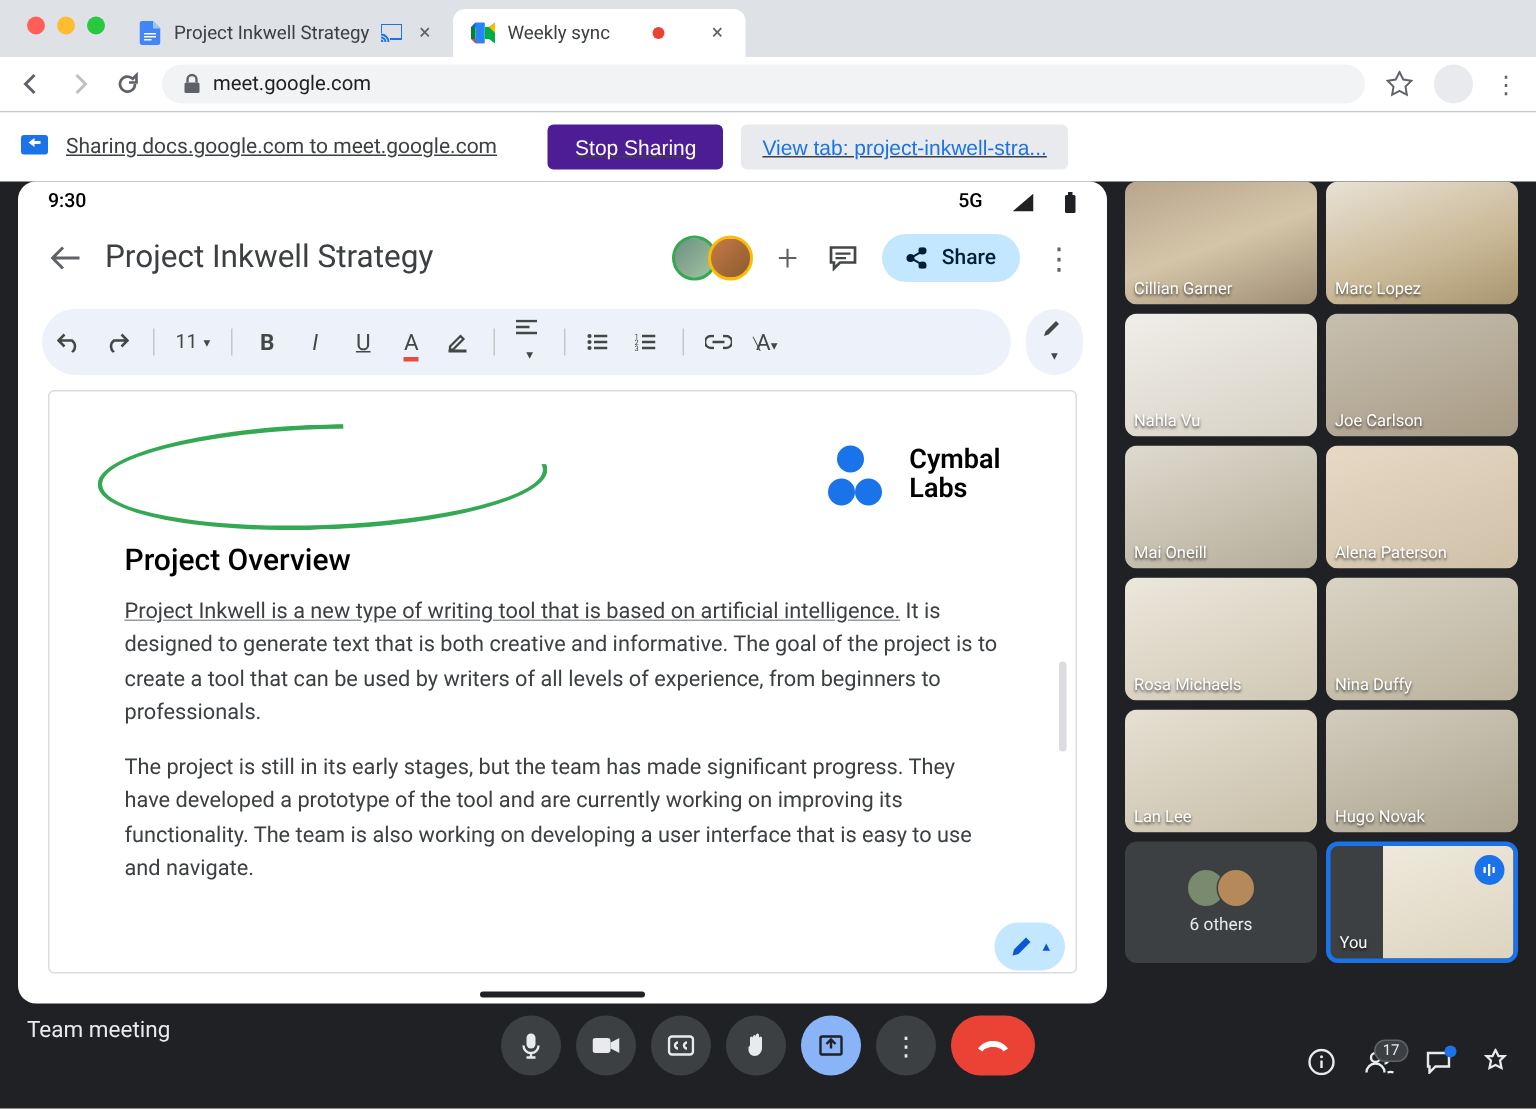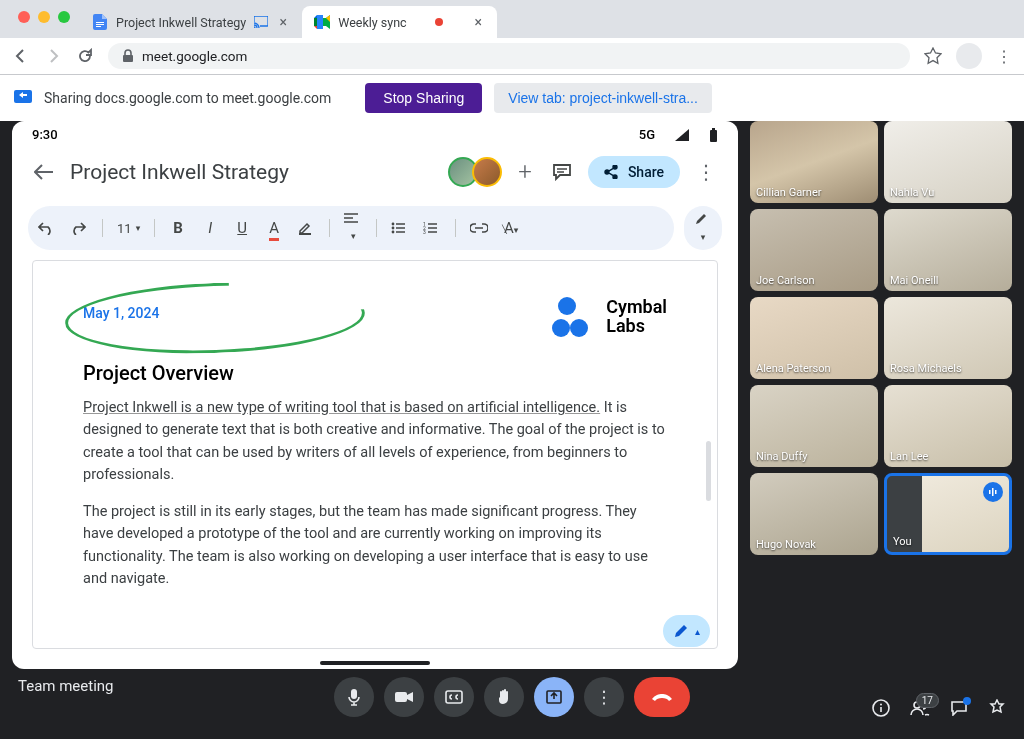--- a/index.html
+++ b/index.html
@@ -22,21 +22,21 @@
 
   .addr-bar { display: flex; align-items: center; gap: 14px; padding: 6px 12px; background: #fff; height: 36px; }
   .nav-icon { color: #5f6368; width: 18px; height: 18px; display: flex; align-items: center; justify-content: center; cursor: pointer; }
   .nav-icon.dis { opacity: .4; }
   .url-box { flex: 1; display: flex; align-items: center; gap: 8px; background: #f1f3f4; border-radius: 16px; padding: 5px 14px; font-size: 13.5px; color: #202124; }
   .url-box .lock { color: #5f6368; font-size: 13px; }
   .addr-right { display: flex; gap: 14px; align-items: center; color: #5f6368; }
   .avatar-circle { width: 26px; height: 26px; border-radius: 50%; background: #e8eaed; }
 
   
-  .share-bar { display: flex; align-items: center; gap: 12px; padding: 8px 14px; background: #fff; font-size: 14px; color: #3c4043; }
+  .share-bar { display: flex; align-items: center; gap: 12px; padding: 8px 14px; background: #fff; font-size: 14px; color: #3c4043; text-decoration: underline; }
   .share-icon { color: #1a73e8; }
   .btn-blue { background: #4c1d95; color: #fff; padding: 7px 18px; border-radius: 4px; font-size: 14px; cursor: pointer; border: none; }
   .btn-gray { background: #e8eaed; color: #1a73e8; padding: 7px 14px; border-radius: 4px; font-size: 14px; cursor: pointer; border: none; }
 
   
   .meet-body { background: #202124; height: calc(740px - 38px - 36px - 48px); display: flex; flex-direction: column; }
   .presenting-bar { display: flex; align-items: center; padding: 8px 12px; gap: 14px; color: #e8eaed; font-size: 14px; }
   .pres-icon { width: 32px; height: 32px; background: #1a73e8; border-radius: 8px; display: flex; align-items: center; justify-content: center; color: #fff; }
   .screen-icn { width: 32px; height: 32px; border: 1px solid #5f6368; border-radius: 6px; display: flex; align-items: center; justify-content: center; color: #9aa0a6; font-size: 16px; }
   .pres-sep { color: #5f6368; }
@@ -340,21 +340,20 @@
                 <path d="M2 12l1-3 7-7 2 2-7 7z" fill="#444746"></path>
               </svg> <span style="font-size:9px;">▾</span></span>
         </div>
       </div>
 
       <div class="doc-page">
         <div class="scroll-ind"></div>
         <div class="ink-head">
           <div class="ink-title-wrap">
             <div class="circle-ov" style="clip-path: polygon(0 0, 55% 0, 55% 45%, 100% 45%, 100% 100%, 0 100%);"></div>
-            <div class="ink-date">May 1, 2024</div>
           </div>
           <div class="cymbal">
             <div class="cymbal-dots">
               <div class="dot d1"></div>
                 <div class="dot d2"></div>
                 <div class="dot d3"></div>
             </div>
             <div class="cymbal-text">
               <div>Cymbal</div>
               <div>Labs</div>
@@ -373,20 +372,24 @@
       </div>
       <div class="home-ind"></div>
     </div>
 
     <div class="grid">
       <div class="tile">
           <div class="vid v1"></div>
           <span class="name">Cillian Garner</span>
         </div>
       <div class="tile">
+          <div class="vid v2"></div>
+          <span class="name">Marc Lopez</span>
+        </div>
+      <div class="tile">
           <div class="vid v3"></div>
           <span class="name">Nahla Vu</span>
         </div>
       <div class="tile">
           <div class="vid v4"></div>
           <span class="name">Joe Carlson</span>
         </div>
       <div class="tile">
           <div class="vid v5"></div>
           <span class="name">Mai Oneill</span>
@@ -404,20 +407,27 @@
           <span class="name">Nina Duffy</span>
         </div>
       <div class="tile">
           <div class="vid v9"></div>
           <span class="name">Lan Lee</span>
         </div>
       <div class="tile">
           <div class="vid v10"></div>
           <span class="name">Hugo Novak</span>
         </div>
+      <div class="tile others">
+        <div class="others-avs">
+            <div class="oa" style="background:#7a8a6f;"></div>
+            <div class="oa" style="background:#b5895a;"></div>
+          </div>
+        <span class="others-txt">6 others</span>
+      </div>
       <div class="tile sp">
         <div class="vid v11"></div>
         <span class="spk-ind">
             <svg width="10" height="10" viewBox="0 0 10 10">
               <rect x="1" y="3" width="1.5" height="4" fill="#fff"></rect>
               <rect x="4" y="1" width="1.5" height="8" fill="#fff"></rect>
               <rect x="7" y="3" width="1.5" height="4" fill="#fff"></rect>
             </svg>
           </span>
         <span class="name">You</span>

